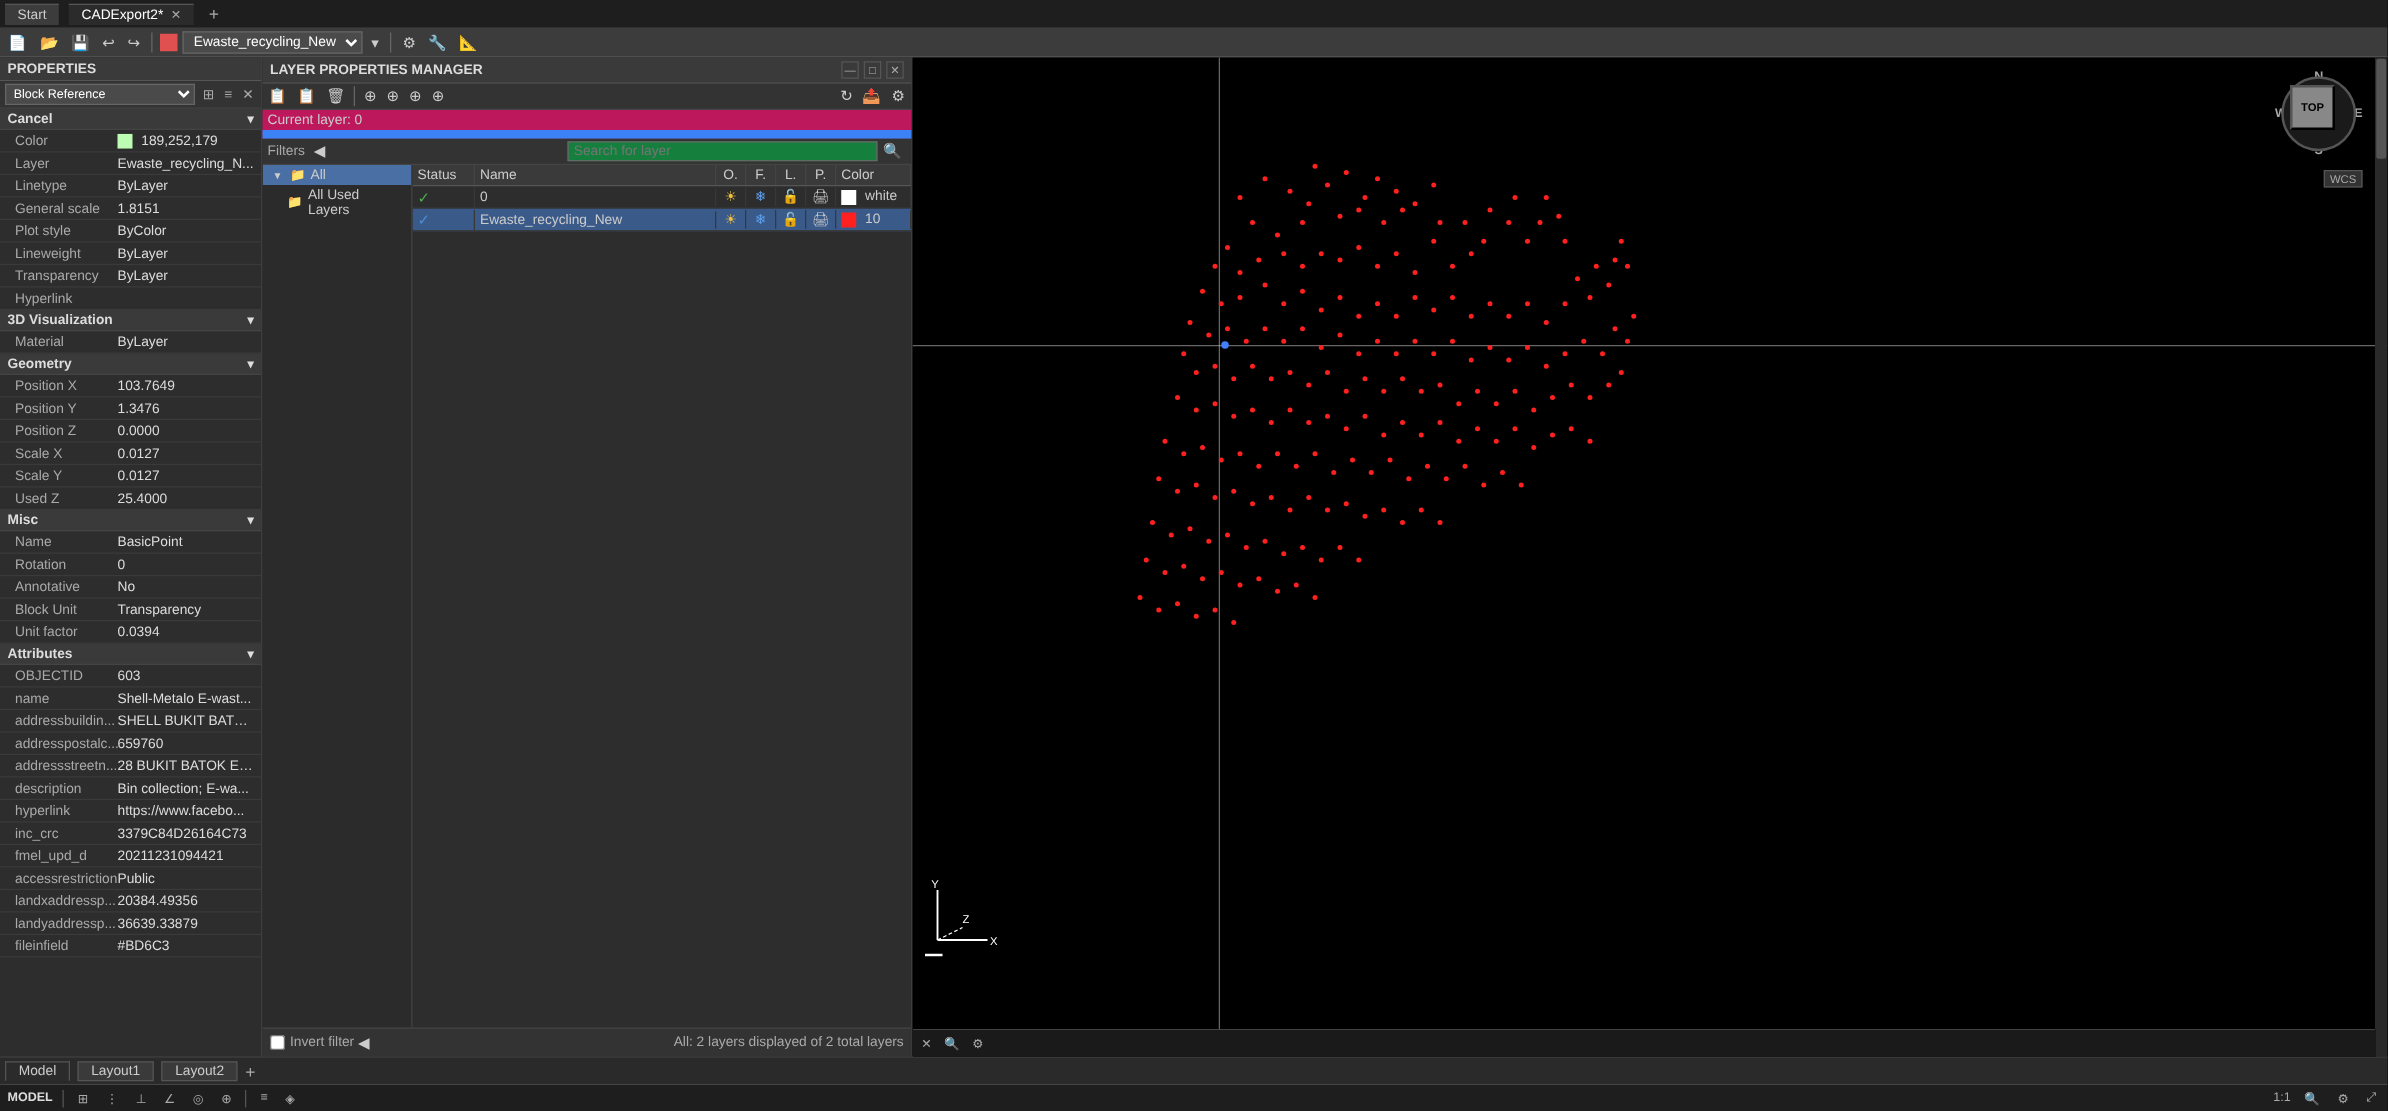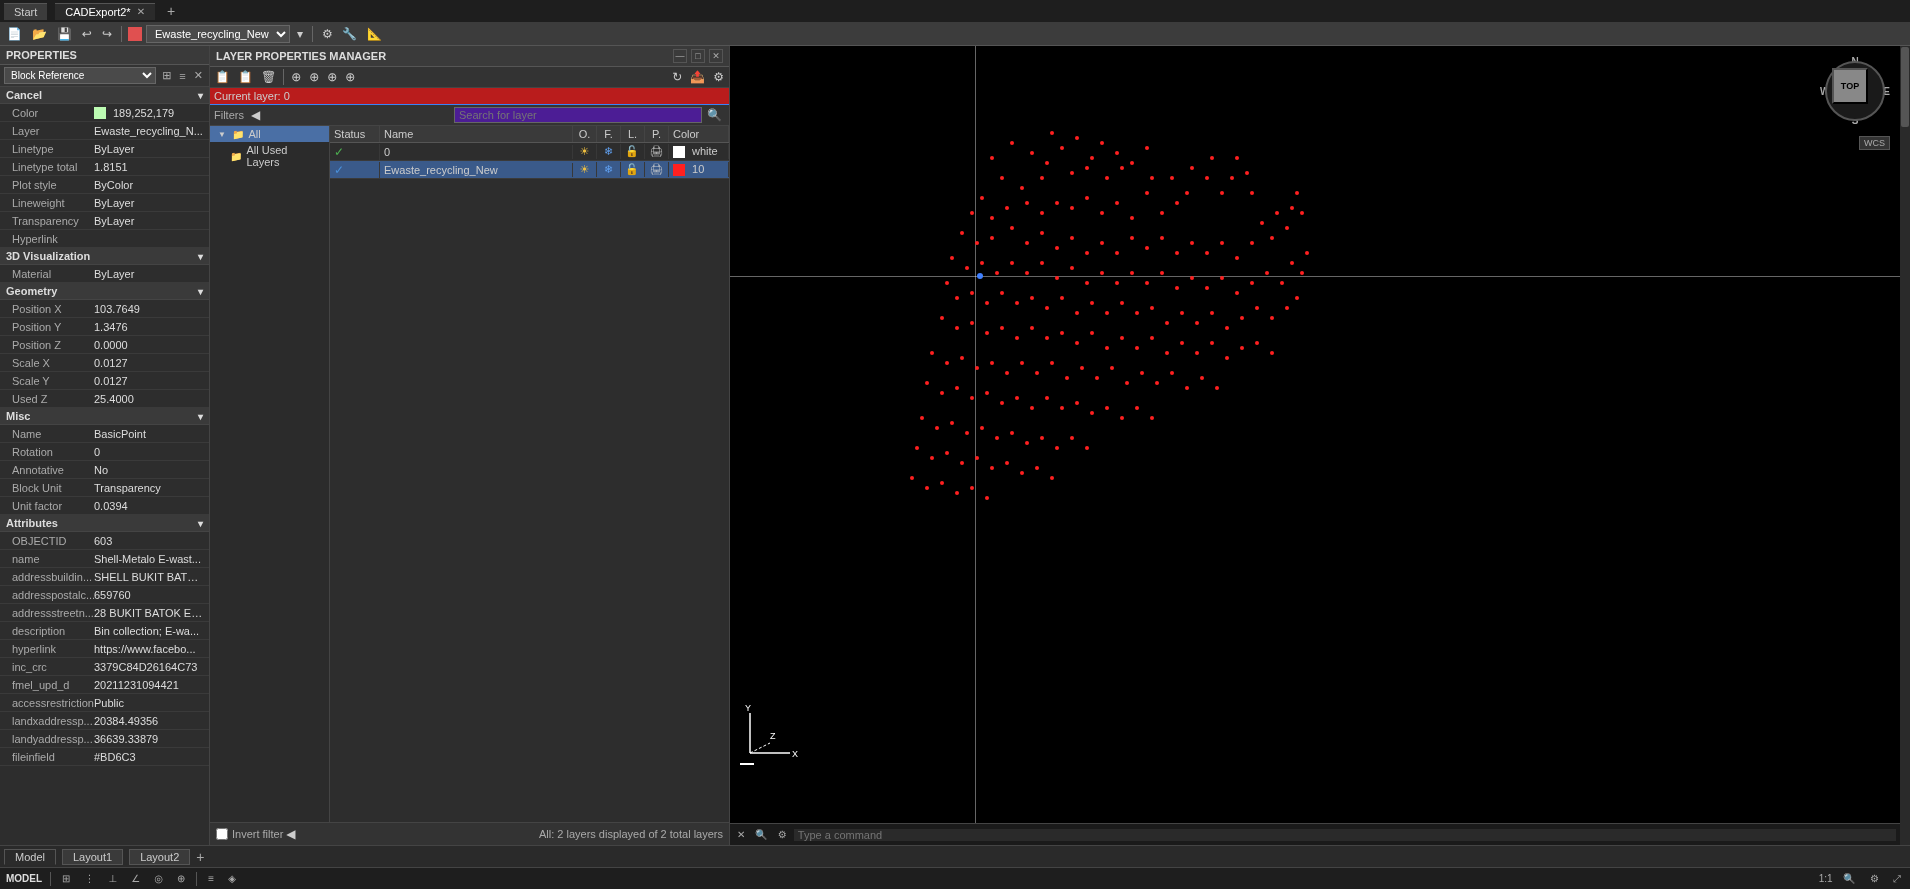--- a/index.html
+++ b/index.html
@@ -188,28 +188,28 @@
       font-size: 9px;
       cursor: pointer;
       width: 14px;
       height: 14px;
       display: flex;
       align-items: center;
       justify-content: center;
     }
     .layer-current {
       padding: 2px 4px;
-      background: #b91c1c;
-      border-bottom: 1px solid #3b82f6;
+      background: #be185d;
+      border-bottom: 7px solid #3b82f6;
       font-size: 11px;
       color: #ccc;
     }
     .search-input {
       flex: 1;
-      background: #4c1d95;
+      background: #15803d;
       border: 1px solid #666;
       color: #fff;
       font-size: 11px;
       padding: 1px 4px;
     }
 
     .layer-content {
       display: flex;
       flex: 1;
       overflow: hidden;
@@ -531,21 +531,21 @@
     </div>
     <div class="prop-row">
       <span class="prop-label">Layer</span>
       <span class="prop-value">Ewaste_recycling_N...</span>
     </div>
     <div class="prop-row">
       <span class="prop-label">Linetype</span>
       <span class="prop-value">ByLayer</span>
     </div>
     <div class="prop-row">
-      <span class="prop-label">Linetype total</span>
+      <span class="prop-label">General scale</span>
       <span class="prop-value">1.8151</span>
     </div>
     <div class="prop-row">
       <span class="prop-label">Plot style</span>
       <span class="prop-value">ByColor</span>
     </div>
     <div class="prop-row">
       <span class="prop-label">Lineweight</span>
       <span class="prop-value">ByLayer</span>
     </div>
@@ -1098,14 +1098,13 @@
   <span>1:1</span>
   <button class="status-btn">🔍</button>
   <button class="status-btn">⚙</button>
   <button class="status-btn">⤢</button>
 </div>
 
 <div style="position:fixed;bottom:44px;left:730px;right:10px;background:#1a1a1a;border-top:1px solid #444;height:22px;display:flex;align-items:center;gap:4px;padding:0 4px;z-index:10;">
   <button class="status-btn">✕</button>
   <button class="status-btn">🔍</button>
   <button class="status-btn">⚙</button>
-  <input type="text" style="flex: 1 1 0%; background: rgb(42, 42, 42); border: none; color: rgb(204, 204, 204); font-size: 11px; padding: 0px 4px;" placeholder="Type a command">
 </div>
 
 </body></html>

